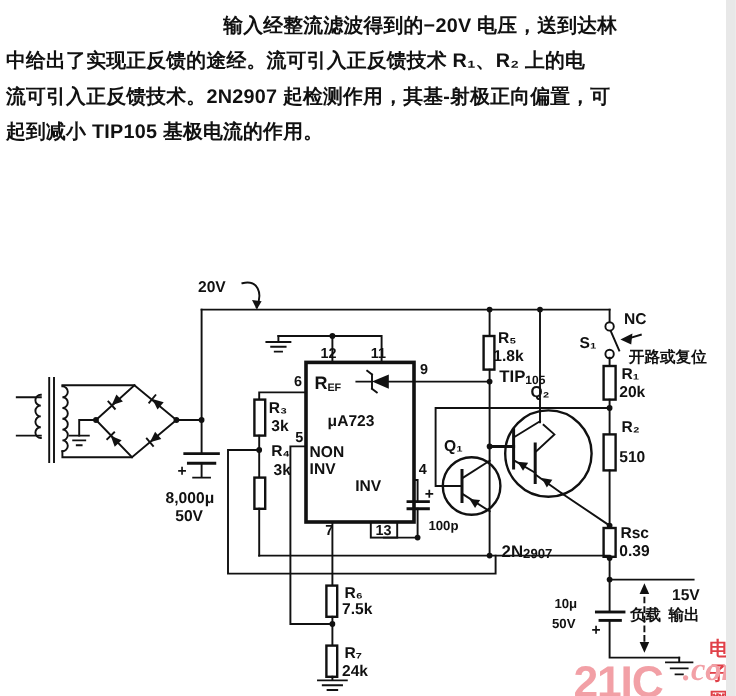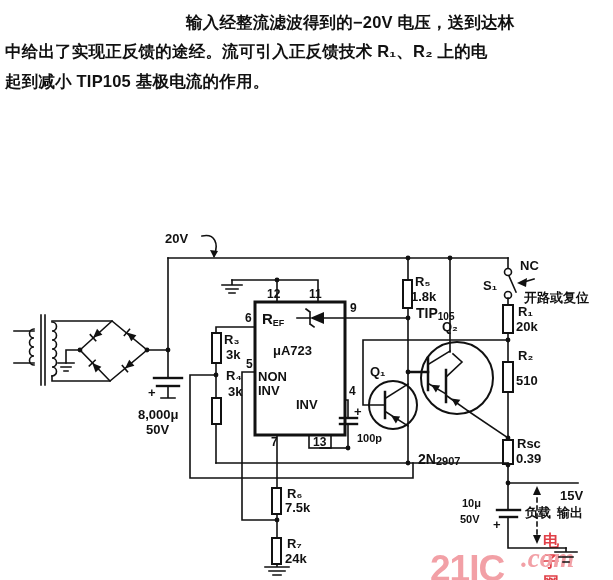--- a/index.html
+++ b/index.html
@@ -1,17 +1,17 @@
 <!DOCTYPE html>
 <html><head>
 <meta charset="utf-8">
 <style>
   html,body{margin:0;padding:0;background:#e8e8e8;}
-  .canvas{position:relative;width:613px;height:580px;background:#ffffff;overflow:hidden;
-          font-family:"Liberation Sans","DejaVu Sans",sans-serif;color:#161616;}
+  .canvas{position:relative;width:557px;height:580px;background:#ffffff;overflow:hidden;
+          font-family:"Liberation Sans","DejaVu Sans",sans-serif;color:#161616;padding-left:48px;}
   .article{position:absolute;left:5px;top:8px;width:604px;
            font-size:16.5px;line-height:29.3px;font-weight:700;
            letter-spacing:.2px;color:#111;}
   .article .ln{white-space:nowrap;}
   .article .ln.indent{text-indent:181px;}
   .watermark{position:absolute;z-index:1;}
   .wm-brand{position:absolute;left:430px;top:548px;font-size:37px;font-weight:800;
             color:#f2a0a6;letter-spacing:-1px;font-family:"Liberation Sans",sans-serif;}
   .wm-site{position:absolute;left:543px;top:531px;font-size:16px;font-weight:800;color:#e04048;}
   .wm-domain{position:absolute;left:521px;top:543px;font-size:27px;font-weight:800;
@@ -24,20 +24,21 @@
   .cjk{font-size:13px;font-weight:700;}
 </style>
 </head>
 <body>
 
 <div class="canvas">
 
   <div class="article">
     <div class="ln indent">输入经整流滤波得到的−20V 电压，送到达林</div>
     <div class="ln">中给出了实现正反馈的途经。流可引入正反馈技术 R₁、R₂ 上的电</div>
+    <div class="ln">流可引入正反馈技术。2N2907 起检测作用，其基-射极正向偏置，可</div>
     <div class="ln">起到减小 TIP105 基极电流的作用。</div>
   </div>
 
   <div class="watermark">
     <div class="wm-brand">21IC</div>
     <div class="wm-site">电子网</div>
     <div class="wm-domain">.com</div>
   </div>
 
   <svg class="schem" width="613" height="350" viewBox="0 0 613 350" fill="none" stroke="#111" stroke-width="1.6" stroke-linecap="square">

